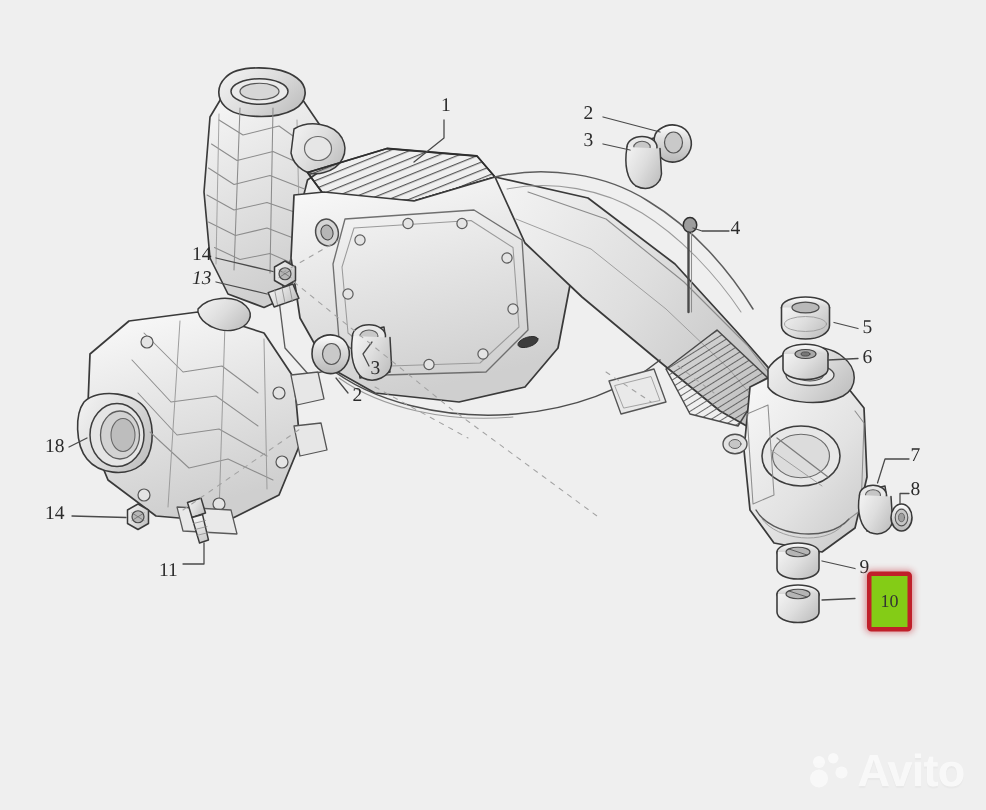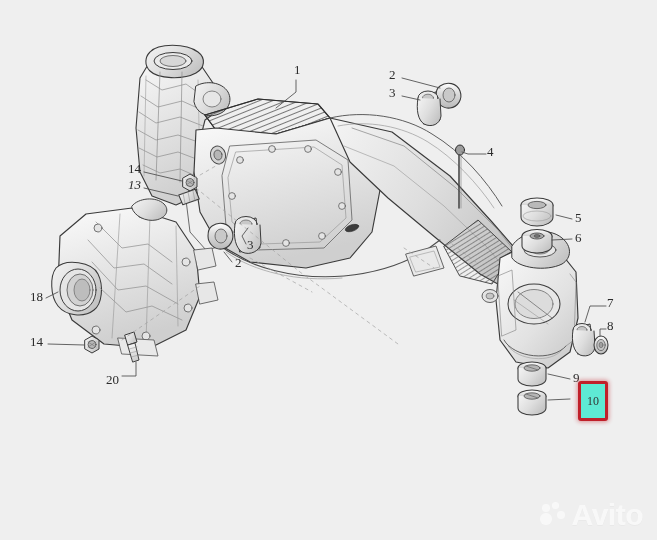--- a/index.html
+++ b/index.html
@@ -25,21 +25,21 @@
     font-weight:400;
     color:#2b2b2b;
     line-height:1;
     user-select:none;
     white-space:nowrap;
   }
   .highlight-box{
     position:absolute;
     border:3px solid #c0202a;
     border-radius:3px;
-    background:#5eead4;
+    background:#84cc16;
     box-shadow:0 0 4px 1px rgba(192,32,42,.45);
   }
   .highlight-box .hl-label{
     position:absolute;
     left:0;right:0;top:50%;
     transform:translateY(-50%);
     text-align:center;
     font-family:"Liberation Serif", serif;
     font-size:12px;
     color:#333;
@@ -384,21 +384,21 @@
   <div class="callout" style="left:575px;top:231px;">6</div>
   <div class="callout" style="left:247px;top:238px;">3</div>
   <div class="callout" style="left:235px;top:256px;">2</div>
   <div class="callout" style="left:607px;top:296px;">7</div>
   <div class="callout" style="left:607px;top:319px;">8</div>
   <div class="callout" style="left:573px;top:371px;">9</div>
   <div class="callout" style="left:30px;top:290px;">18</div>
   <div class="callout" style="left:128px;top:162px;">14</div>
   <div class="callout" style="left:128px;top:178px;font-style:italic;">13</div>
   <div class="callout" style="left:30px;top:335px;">14</div>
-  <div class="callout" style="left:106px;top:373px;">20</div>
+  <div class="callout" style="left:106px;top:373px;">11</div>
 
   <div class="highlight-box" style="left:578px;top:381px;width:24px;height:34px;">
     <span class="hl-label">10</span>
   </div>
 
   <div class="watermark">
     <span class="wm-dots">
       <i class="d1"></i>
         <i class="d2"></i>
         <i class="d3"></i>

